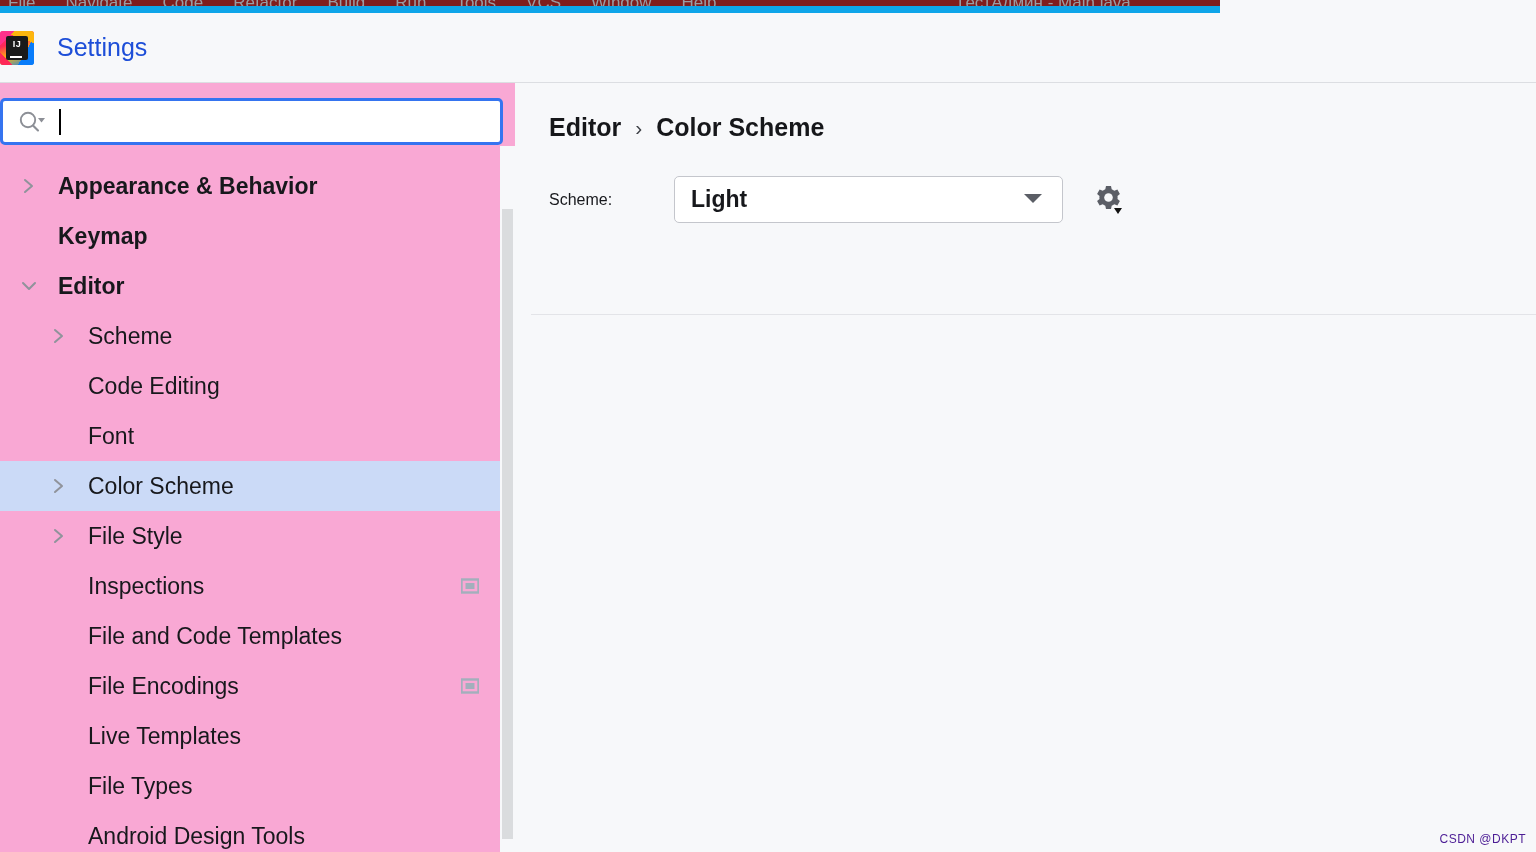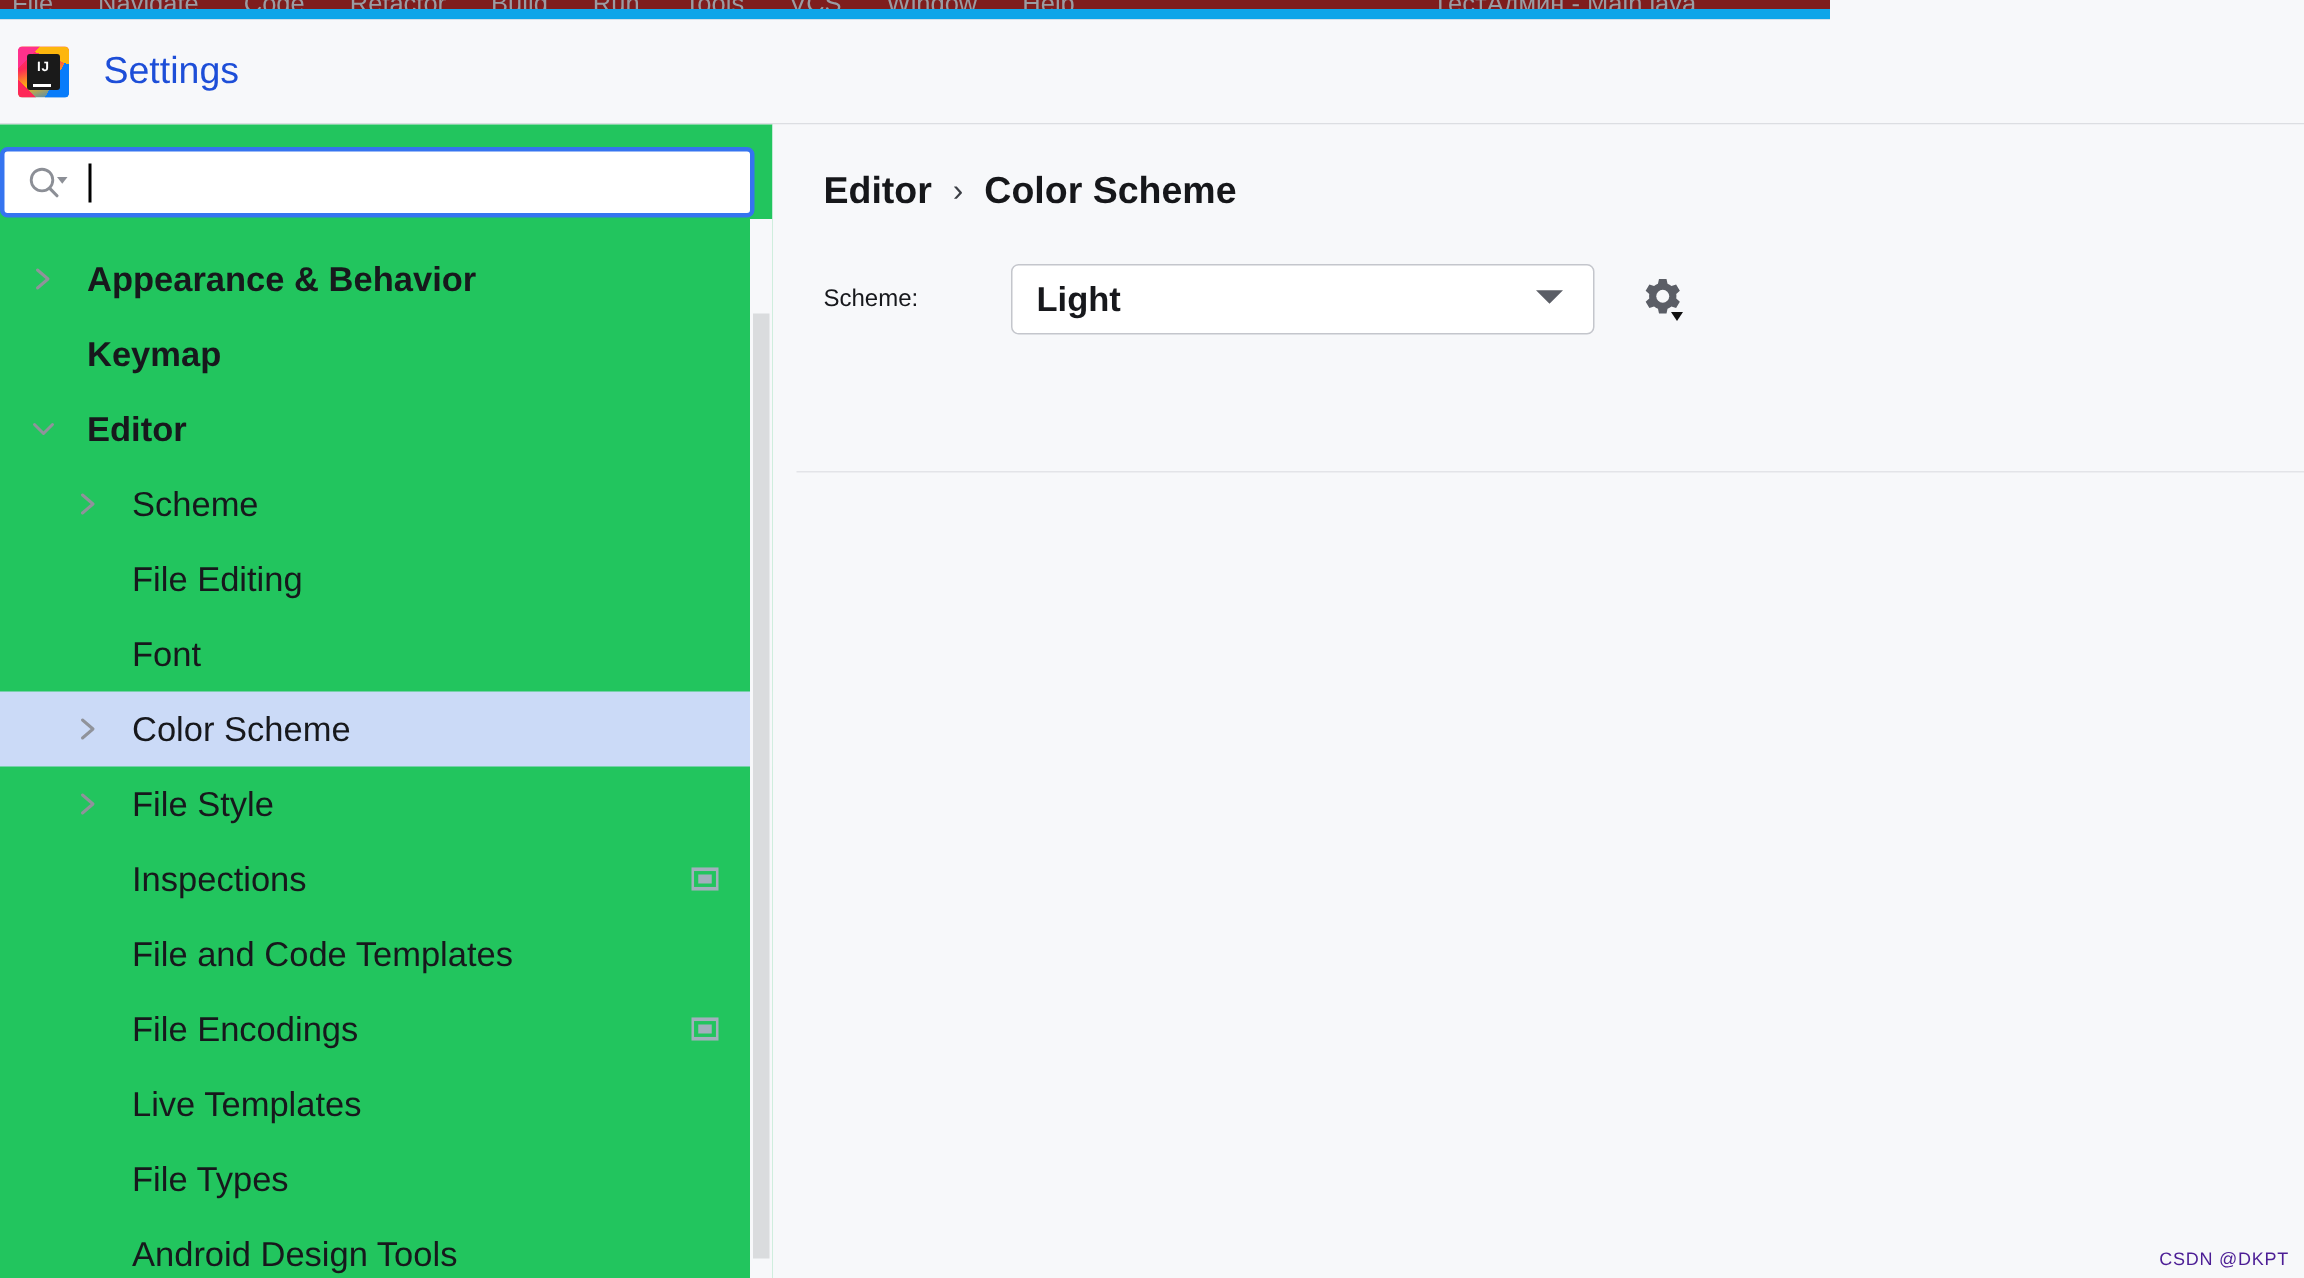--- a/index.html
+++ b/index.html
@@ -48,21 +48,20 @@
   }
 
   
   .titlebar {
     position: relative;
     height: 70px;
     background: #F7F8FA;
     border-bottom: 1px solid #DCDEE2;
     display: flex;
     align-items: center;
-    padding-left: 12px;
   }
   .ij-logo {
     width: 34px; height: 34px;
     position: relative;
     border-radius: 3px;
     overflow: hidden;
     flex: 0 0 auto;
   }
   .ij-logo .l-bg {
     position: absolute; inset: 0;
@@ -106,21 +105,21 @@
     position: relative;
     display: flex;
     height: 769px;
   }
 
   
   .sidebar {
     position: relative;
     width: 515px;
     flex: 0 0 515px;
-    background: #22c55e;
+    background: #f9a8d4;
     overflow: hidden;
   }
 
   .search-wrap { padding: 15px 12px 0 0; }
   .search-box {
     position: relative;
     margin-left: 0;
     width: 503px;
     height: 47px;
     background: #FFFFFF;
@@ -340,21 +339,21 @@
           <div class="tree-row lvl1">
             <span class="chev">
               <svg width="16" height="20" viewBox="0 0 16 20">
                 <path d="M4 4 L11 10 L4 16" fill="none" stroke="#90939B" stroke-width="2" stroke-linecap="round" stroke-linejoin="round"></path>
               </svg>
             </span>
             <span class="tree-label">Scheme</span>
           </div>
           <div class="tree-row lvl1">
             <span class="chev"></span>
-            <span class="tree-label">File Editing</span>
+            <span class="tree-label">Code Editing</span>
           </div>
           <div class="tree-row lvl1">
             <span class="chev"></span>
             <span class="tree-label">Font</span>
           </div>
           <div class="tree-row lvl1 selected">
             <span class="chev">
               <svg width="16" height="20" viewBox="0 0 16 20">
                 <path d="M4 4 L11 10 L4 16" fill="none" stroke="#90939B" stroke-width="2" stroke-linecap="round" stroke-linejoin="round"></path>
               </svg>

